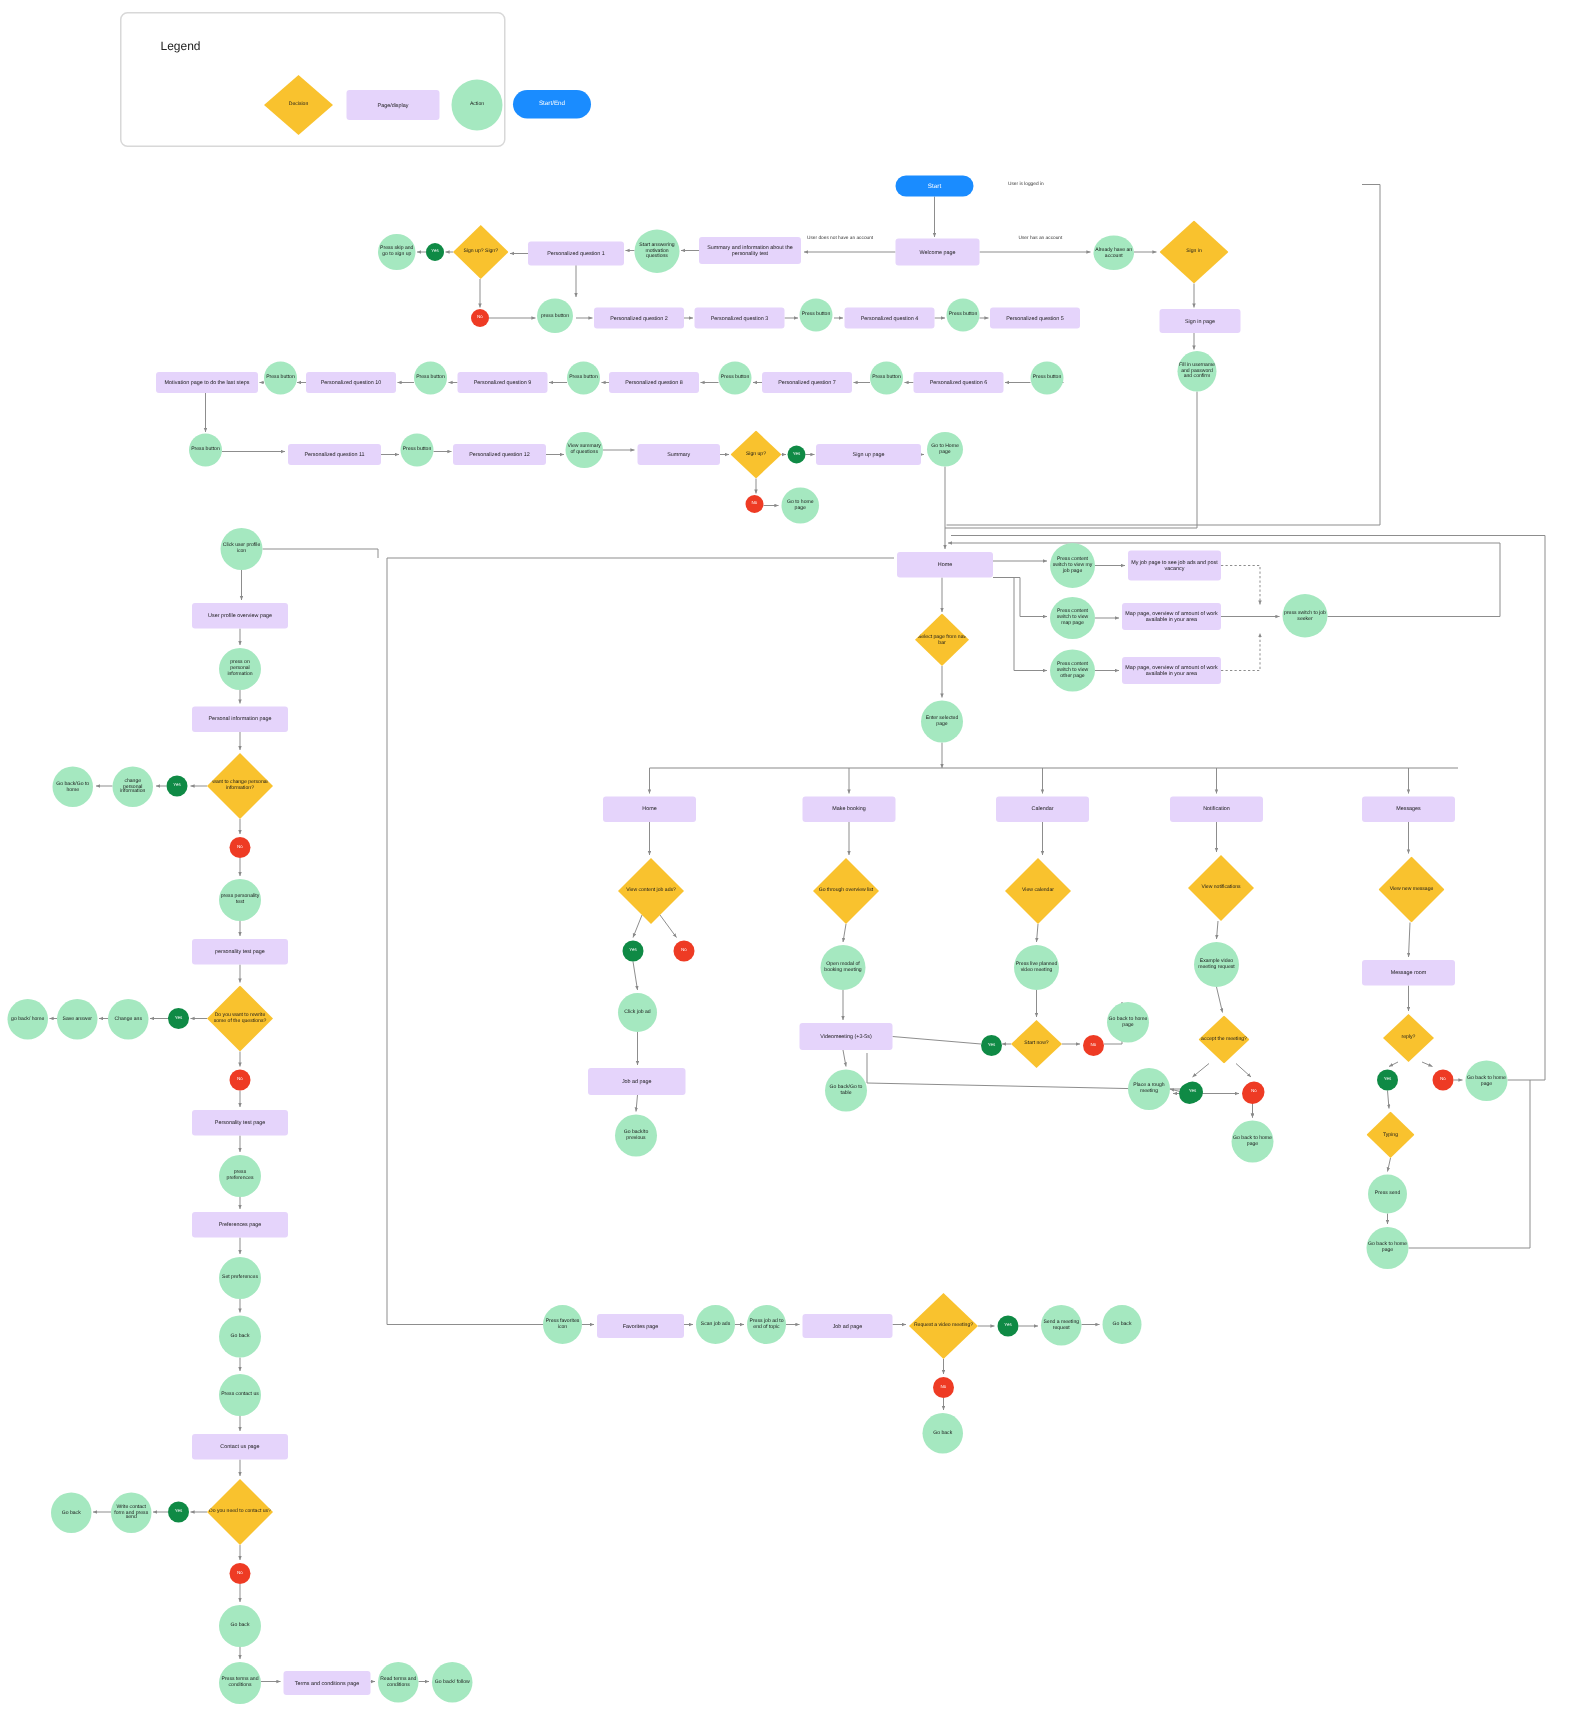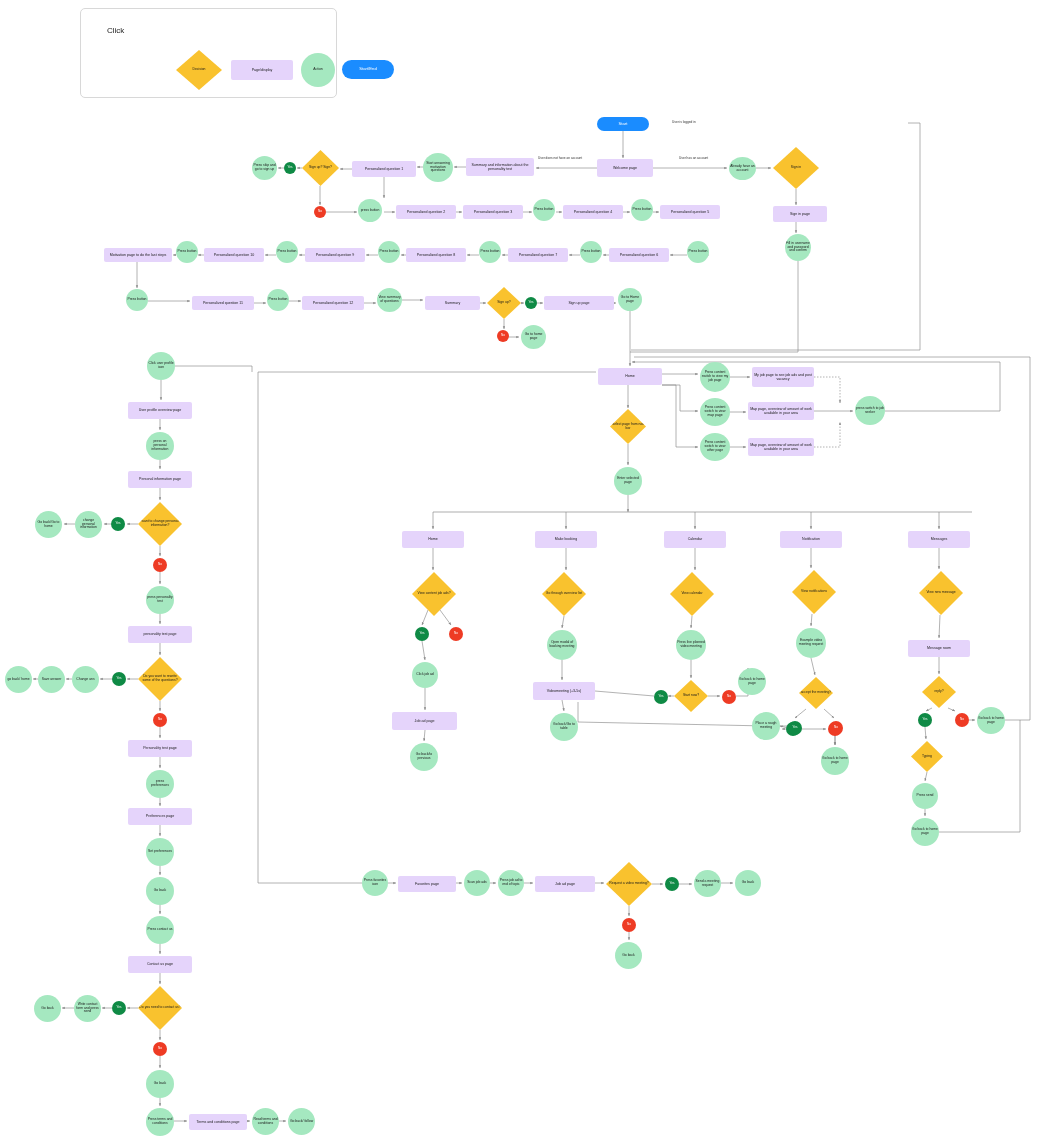--- a/index.html
+++ b/index.html
@@ -206,21 +206,21 @@
       <path d="M160,1030 L160,1040"></path>
       <path d="M160,1056 L160,1068"></path>
       <path d="M160,1098 L160,1106"></path>
       <path d="M174,1121 L187,1121"></path>
       <path d="M247,1121 L250,1121"></path>
       <path d="M279,1121 L286,1121"></path>
     </g>
   </svg>
 
   <div id="legend">
-    <div class="ltitle">Click</div>
+    <div class="ltitle">Legend</div>
     <div class="node decision lg-dec">
         <span>Decision</span>
       </div>
     <div class="node page lg-page">
         <span>Page/display</span>
       </div>
     <div class="node action lg-act">
         <span>Action</span>
       </div>
     <div class="node startend lg-se">

